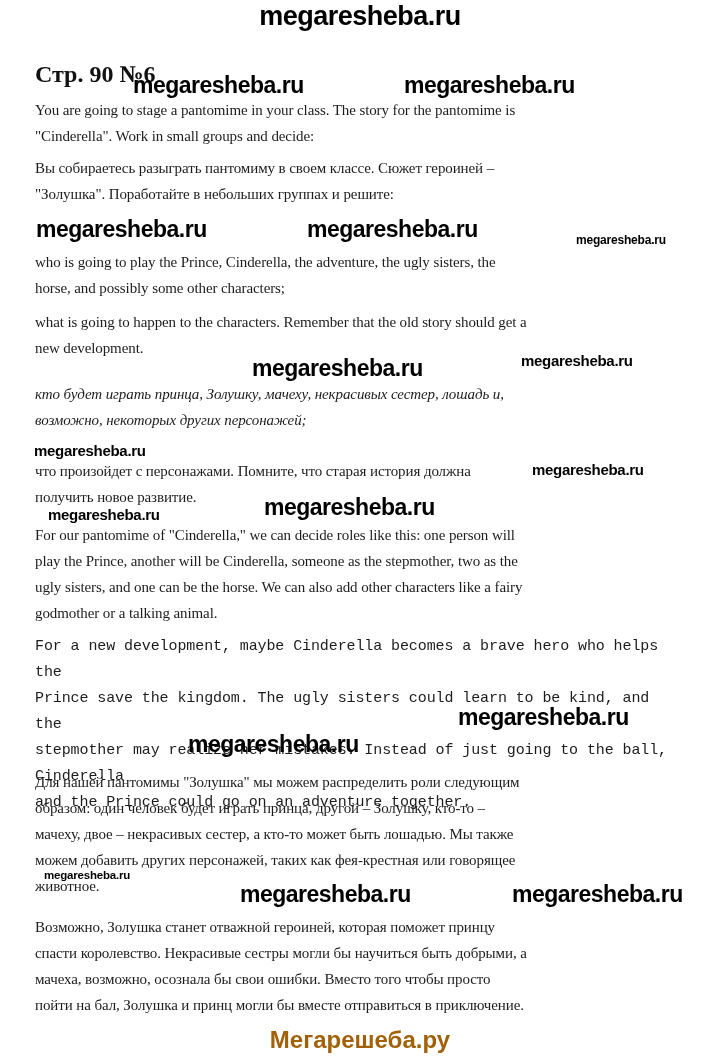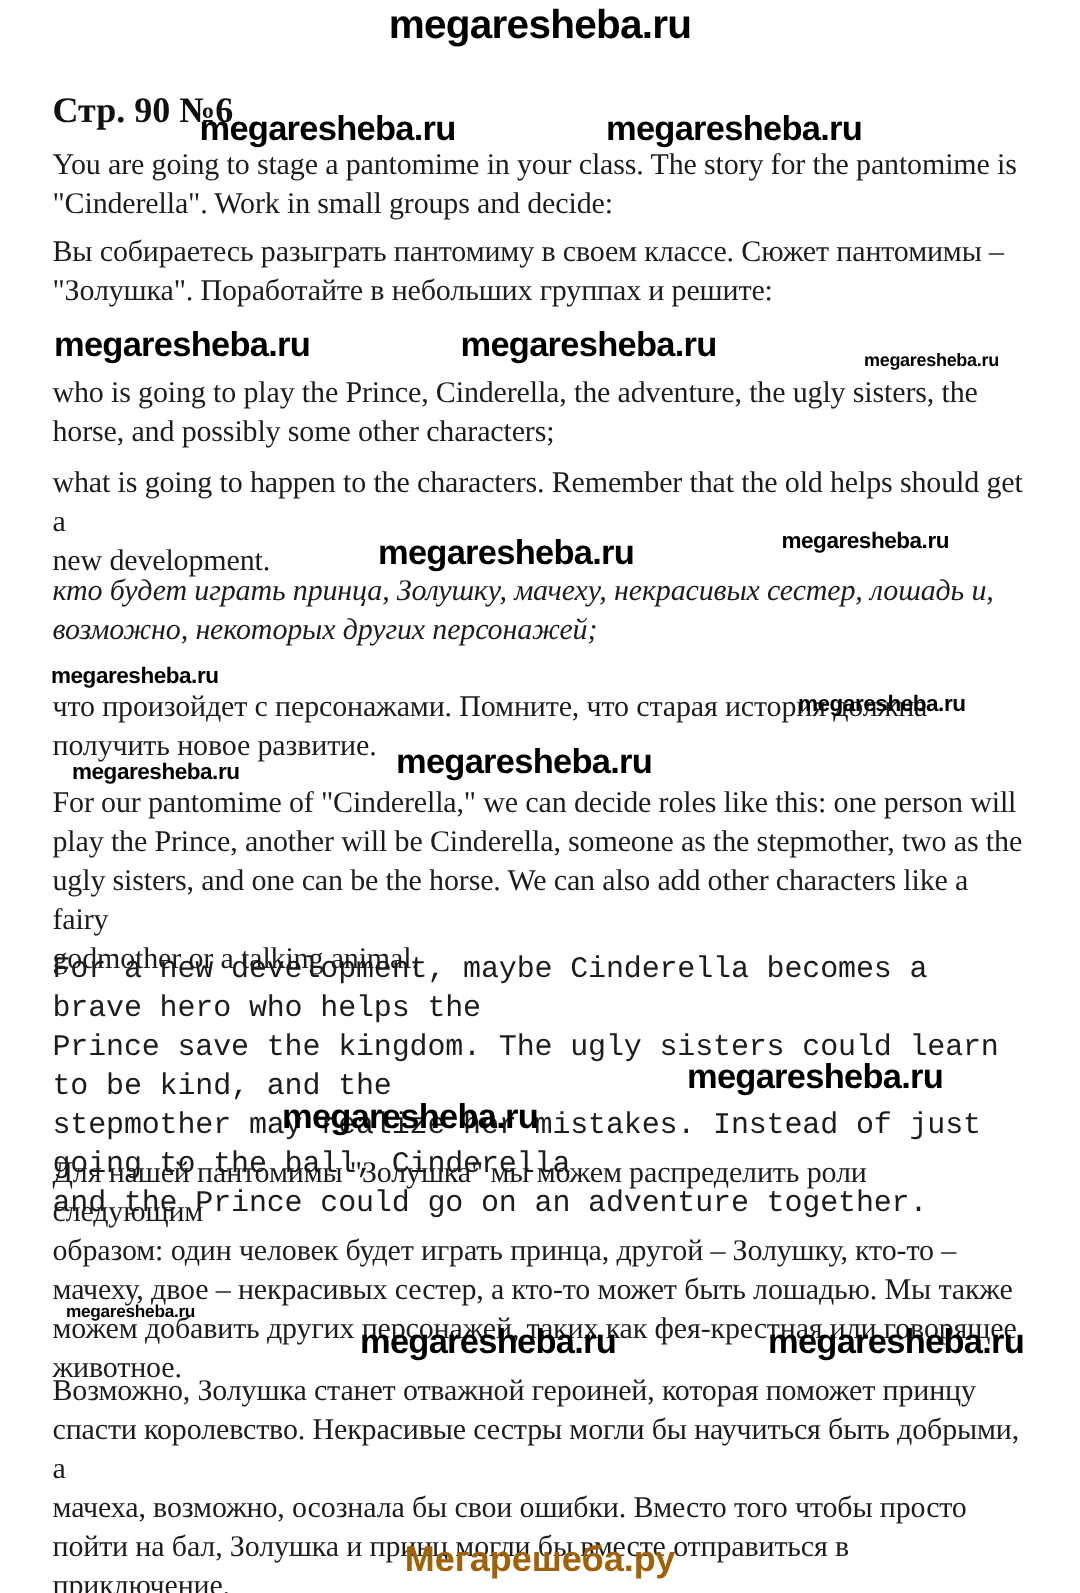--- a/index.html
+++ b/index.html
@@ -10,21 +10,21 @@
     height: 1062px;
     background: #ffffff;
     overflow: hidden;
     font-family: "Liberation Serif", serif;
   }
   .body-text {
     position: absolute;
     left: 35px;
     width: 648px;
     font-family: "Liberation Serif", serif;
-    font-size: 20px;
+    font-size: 15px;
     line-height: 26px;
     color: #1c1c1c;
     white-space: pre-line;
     letter-spacing: -0.1px;
   }
   .wm {
     position: absolute;
     font-family: "Liberation Sans", sans-serif;
     font-weight: 700;
     color: #000000;
@@ -64,30 +64,30 @@
 
   <div class="wm wm-top">megaresheba.ru</div>
 
   <div class="page-heading">Стр. 90 №6</div>
   <div class="wm wm-lg" style="left:133px; top:72px;">megaresheba.ru</div>
   <div class="wm wm-lg" style="left:404px; top:72px;">megaresheba.ru</div>
 
   <p class="body-text" style="top:97px;">You are going to stage a pantomime in your class. The story for the pantomime is
 "Cinderella". Work in small groups and decide:</p>
 
-  <p class="body-text" style="top:155px;">Вы собираетесь разыграть пантомиму в своем классе. Сюжет пантомимы –
+  <p class="body-text" style="top:155px;">Вы собираетесь разыграть пантомиму в своем классе. Сюжет героиней –
 "Золушка". Поработайте в небольших группах и решите:</p>
 
   <div class="wm wm-lg" style="left:36px; top:216px;">megaresheba.ru</div>
   <div class="wm wm-lg" style="left:307px; top:216px;">megaresheba.ru</div>
   <div class="wm wm-sm" style="left:576px; top:233px;">megaresheba.ru</div>
 
   <p class="body-text" style="top:249px;">who is going to play the Prince, Cinderella, the adventure, the ugly sisters, the
 horse, and possibly some other characters;</p>
-  <p class="body-text" style="top:309px;">what is going to happen to the characters. Remember that the old helps should get a
+  <p class="body-text" style="top:309px;">what is going to happen to the characters. Remember that the old story should get a
 new development.</p>
 
   <div class="wm wm-lg" style="left:252px; top:355px;">megaresheba.ru</div>
   <div class="wm wm-md" style="left:521px; top:352px;">megaresheba.ru</div>
 
   <p class="body-text" style="top:381px;font-style:italic;">кто будет играть принца, Золушку, мачеху, некрасивых сестер, лошадь и,
 возможно, некоторых других персонажей;</p>
   <div class="wm wm-md" style="left:34px; top:442px;">megaresheba.ru</div>
   <p class="body-text" style="top:458px;">что произойдет с персонажами. Помните, что старая история должна
 получить новое развитие.</p>

